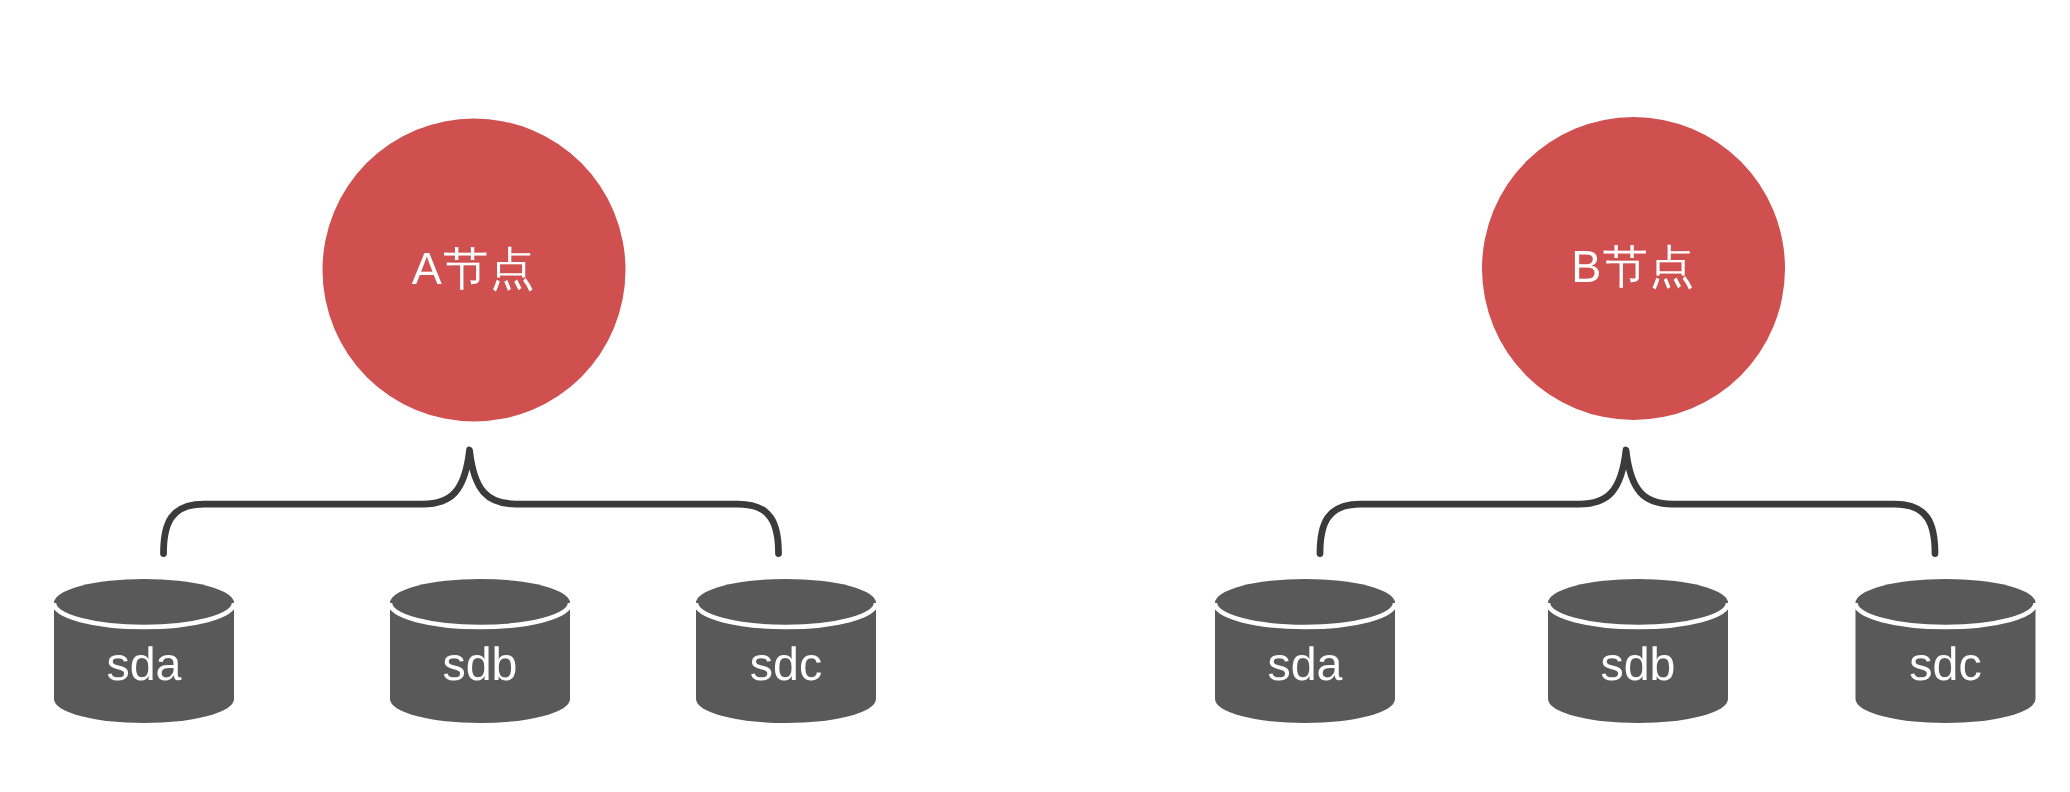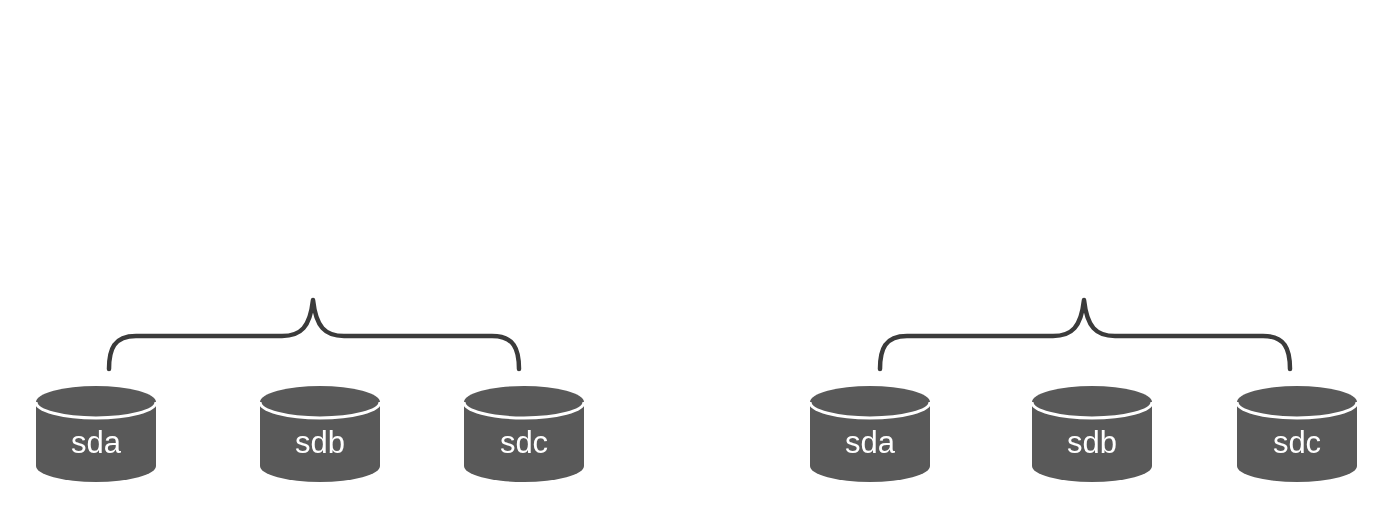--- a/index.html
+++ b/index.html
@@ -64,20 +64,23 @@
     line-height:1;
     user-select:none;
     text-align:center;
   }
 </style>
 </head>
 <body>
 
 <div class="canvas">
 
+  <div class="node-circle" style="left:215px;top:79px;">
+    <span class="node-label">A节点</span>
+  </div>
 
   <svg class="brace" style="left:106px;top:296px;" viewBox="0 0 416 76" aria-hidden="true">
     <path d="M3,73 C3,53 8,40 30,40 H176 C195,40 204,31 207,4 C210,31 219,40 238,40 H386 C408,40 413,53 413,73"></path>
   </svg>
 
   <div class="disk" style="left:34px;top:384px;">
     <svg viewBox="0 0 124 100" aria-hidden="true">
       <path class="cyl-body" d="M2,18 A60,16 0 0 1 122,18 L122,82 A60,16 0 0 1 2,82 Z"></path>
       <path class="cyl-separator" d="M2,18 A60,16 0 0 0 122,18"></path>
     </svg>
@@ -93,20 +96,23 @@
   </div>
 
   <div class="disk" style="left:462px;top:384px;">
     <svg viewBox="0 0 124 100" aria-hidden="true">
       <path class="cyl-body" d="M2,18 A60,16 0 0 1 122,18 L122,82 A60,16 0 0 1 2,82 Z"></path>
       <path class="cyl-separator" d="M2,18 A60,16 0 0 0 122,18"></path>
     </svg>
     <span class="disk-label">sdc</span>
   </div>
 
+  <div class="node-circle" style="left:988px;top:78px;">
+    <span class="node-label">B节点</span>
+  </div>
 
   <svg class="brace" style="left:877px;top:296px;" viewBox="0 0 416 76" aria-hidden="true">
     <path d="M3,73 C3,53 8,40 30,40 H176 C195,40 204,31 207,4 C210,31 219,40 238,40 H386 C408,40 413,53 413,73"></path>
   </svg>
 
   <div class="disk" style="left:808px;top:384px;">
     <svg viewBox="0 0 124 100" aria-hidden="true">
       <path class="cyl-body" d="M2,18 A60,16 0 0 1 122,18 L122,82 A60,16 0 0 1 2,82 Z"></path>
       <path class="cyl-separator" d="M2,18 A60,16 0 0 0 122,18"></path>
     </svg>

